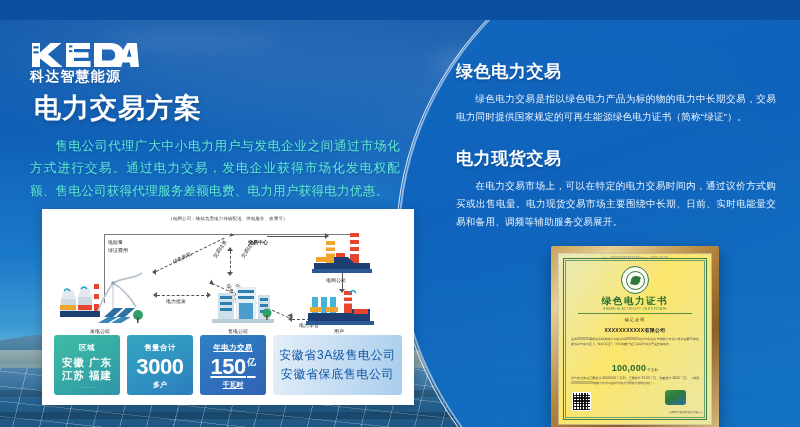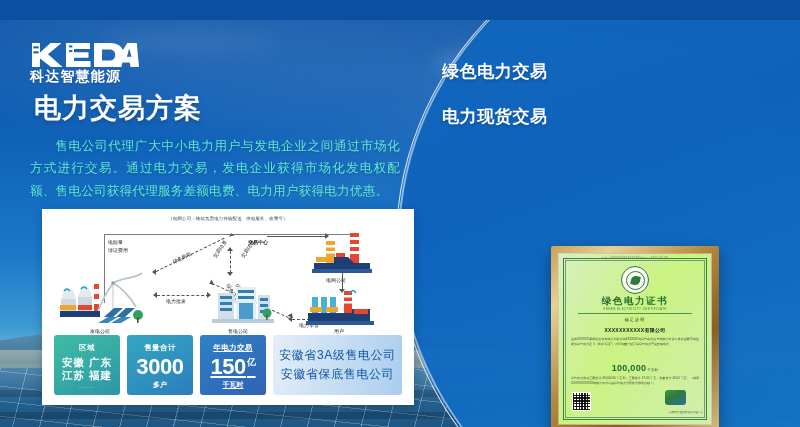--- a/index.html
+++ b/index.html
@@ -137,41 +137,41 @@
     flex:1;border-radius:3px;position:relative;overflow:hidden;
     background:linear-gradient(100deg,#e4eef8 0%,#cfe2f4 35%,#bcd8f1 70%,#a9cdee 100%);
     display:flex;flex-direction:column;align-items:center;justify-content:center;
   }
   .banner-line{
     color:#0f56a4;font-size:12px;font-weight:400;line-height:1.55;letter-spacing:.6px;
     position:relative;z-index:2;
   }
 
   
-  .right{position:absolute;left:442px;top:40px;width:320px;}
+  .right{position:absolute;left:456px;top:40px;width:320px;}
   .h2{
     color:#ffffff;font-size:17px;font-weight:700;letter-spacing:.6px;margin:0 0 7px 0;
     text-shadow:0 2px 3px rgba(0,0,0,.2);
   }
   .h2.second{margin-top:22px;font-family:Liberation Serif, serif;}
   .para{
     color:#eaf3fc;font-size:9.6px;line-height:1.85;text-indent:2em;margin:0;
     text-align:justify;letter-spacing:.2px;
   }
 
   
   .cert-wrap{position:absolute;left:551px;top:226px;width:168px;height:186px;}
   .cert-frame{
     position:absolute;inset:0;border-radius:2px;
     background:linear-gradient(135deg,#c9a25a 0%,#e8cf94 18%,#b5873f 45%,#8a5f28 70%,#d8bc7e 100%);
     box-shadow:0 6px 16px rgba(0,0,0,.35);
     padding:7px;box-sizing:border-box;
   }
   .cert-inner{
-    position:absolute;inset:7px;background:#bef264;
+    position:absolute;inset:7px;background:#fde047;
     box-shadow:inset 0 0 0 1px #b89a5c;
     overflow:hidden;
   }
   .cert-bg{
     position:absolute;inset:0;
     background:
       linear-gradient(125deg, rgba(226,238,226,.75) 0%, rgba(250,252,248,.2) 45%, rgba(222,236,224,.6) 100%),
       repeating-linear-gradient(48deg, rgba(180,205,180,.20) 0 1px, rgba(255,255,255,0) 1px 9px);
   }
   .cert-border{position:absolute;inset:5px;border:1px solid #3f7f45;}
@@ -428,22 +428,24 @@
       <div class="banner">
 
         <div class="banner-line">安徽省3A级售电公司</div>
         <div class="banner-line">安徽省保底售电公司</div>
       </div>
     </div>
   </div>
 
   <div class="right">
     <h2 class="h2">绿色电力交易</h2>
+    <p class="para">绿色电力交易是指以绿色电力产品为标的物的电力中长期交易，交易电力同时提供国家规定的可再生能源绿色电力证书（简称“绿证”）。</p>
 
     <h2 class="h2 second">电力现货交易</h2>
+    <p class="para">在电力交易市场上，可以在特定的电力交易时间内，通过议价方式购买或出售电量。电力现货交易市场主要围绕中长期、日前、实时电能量交易和备用、调频等辅助服务交易展开。</p>
   </div>
 
   <div class="cert-wrap">
     <div class="cert-frame"></div>
     <div class="cert-inner">
       <div class="cert-bg"></div>
       <div class="cert-border"></div>
       <div class="cert-border2"></div>
 
       <div class="cert-top">编号：XXXXXXXXXXXXXXXX   出厂：XXXX-XX-XX</div>

